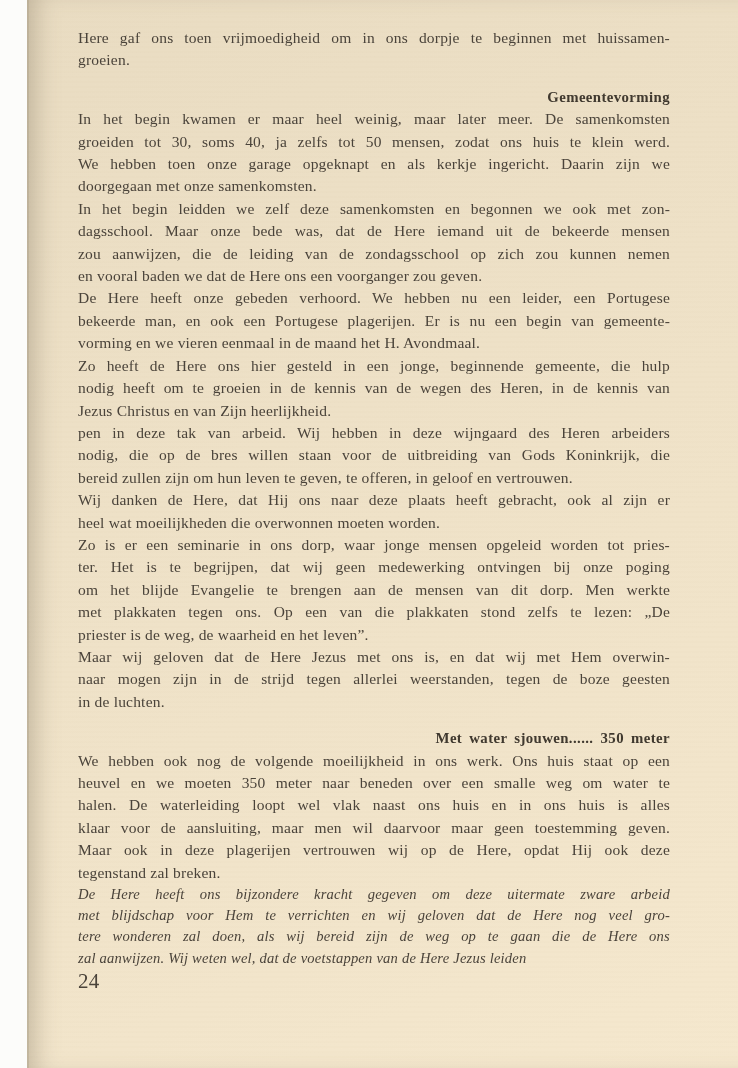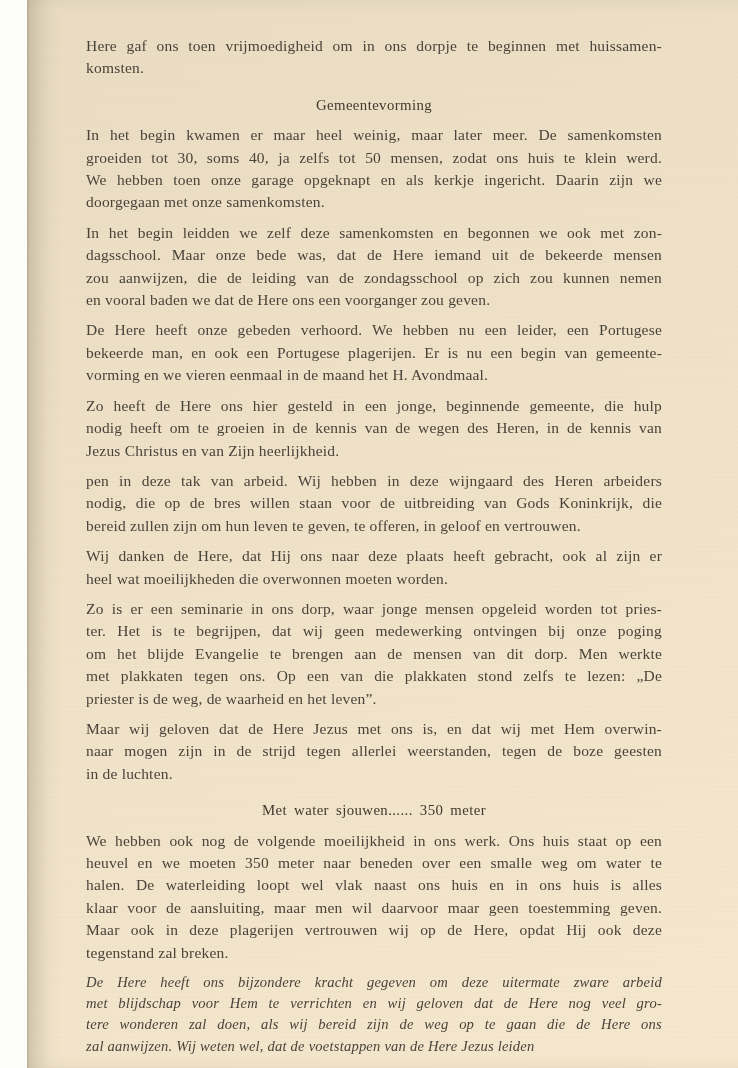--- a/index.html
+++ b/index.html
@@ -34,31 +34,31 @@
   .text-col {
     position: absolute;
     left: 51px;               
     top: 27px;
     width: 592px;
     color: #4a433a;
     font-size: 15.5px;
     line-height: 22.4px;
     letter-spacing: 0.2px;
   }
-  .para { margin: 8px; }
+  .para { margin: 0; }
   .line { white-space: normal; }
   .line.j { text-align: justify; text-align-last: justify; }
   .para.small {
     font-size: 14.6px;
     line-height: 21.2px;
     font-style: italic;
   }
   .heading {
-    font-weight: normal;
-    text-align: center;
+    font-weight: bold;
+    text-align: right;
     font-size: 14.8px;
     letter-spacing: 0.4px;
     word-spacing: 3px;
     color: #40392f;
     margin-top: 14px;
     line-height: 22.4px;
   }
   .pagenum {
     margin-top: 1px;
     font-size: 21px;
@@ -69,21 +69,21 @@
 </head>
 <body>
 
 <div class="canvas">
   <div class="left-margin"></div>
   <div class="page">
     <div class="text-col">
       <div id="blocks">
           <div class="para">
             <div class="line j">Here gaf ons toen vrijmoedigheid om in ons dorpje te beginnen met huissamen-</div>
-            <div class="line">komsten.</div>
+            <div class="line">groeien.</div>
           </div>
           <div class="heading">Gemeentevorming</div>
           <div class="para">
             <div class="line j">In het begin kwamen er maar heel weinig, maar later meer. De samenkomsten</div>
             <div class="line j">groeiden tot 30, soms 40, ja zelfs tot 50 mensen, zodat ons huis te klein werd.</div>
             <div class="line j">We hebben toen onze garage opgeknapt en als kerkje ingericht. Daarin zijn we</div>
             <div class="line">doorgegaan met onze samenkomsten.</div>
           </div>
           <div class="para">
             <div class="line j">In het begin leidden we zelf deze samenkomsten en begonnen we ook met zon-</div>

